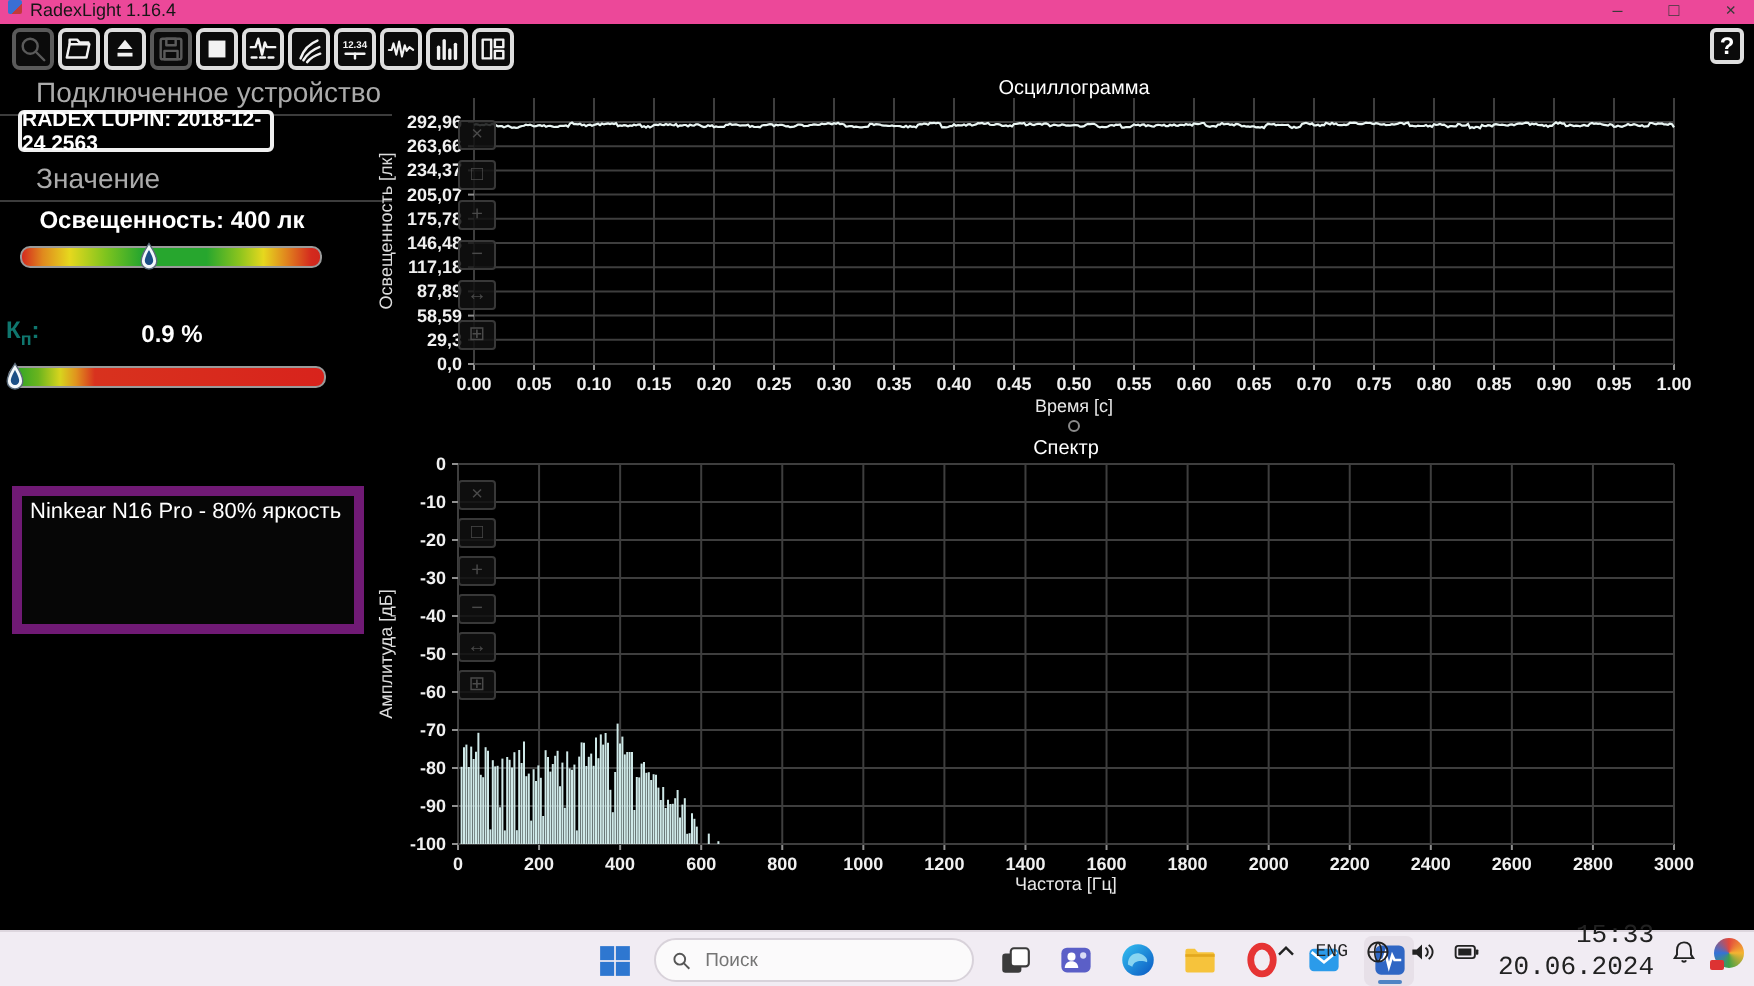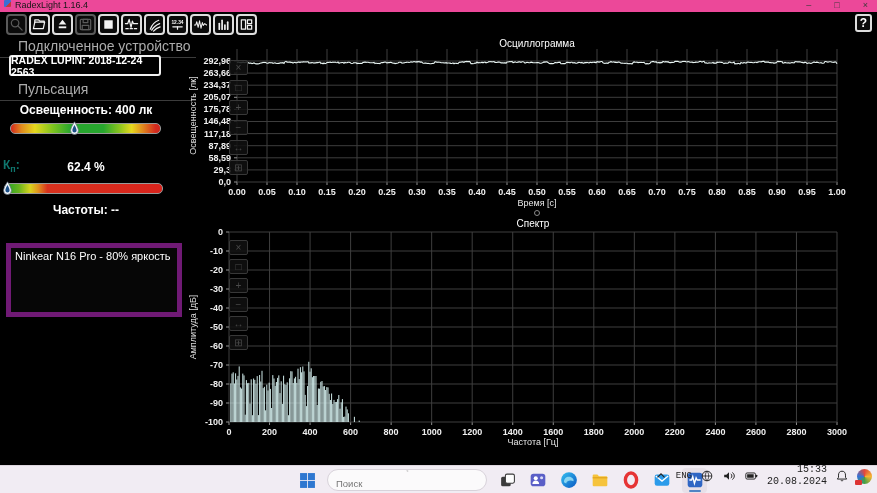--- a/index.html
+++ b/index.html
@@ -17,21 +17,21 @@
   .toolbar{position:absolute;left:6px;top:14px;display:flex;gap:2px;}
   .tbtn{width:21px;height:21px;border:2px solid #dedede;border-radius:4px;background:#0b0b0b;
         display:flex;align-items:center;justify-content:center;color:#f2f2f2;box-sizing:border-box;}
   .tbtn.dis{border-color:#5a5a5a;color:#5a5a5a;}
   .help-btn{position:absolute;right:5px;top:14px;width:17px;height:18px;border:2px solid #dedede;
             border-radius:3px;background:#0b0b0b;color:#fff;font-weight:bold;font-size:12px;
             display:flex;align-items:center;justify-content:center;box-sizing:border-box;}
   
   .sec{position:absolute;left:0;width:178px;color:#ababab;font-size:14px;
        padding:0 0 3px 18px;border-bottom:1px solid #3c3c3c;}
-  .device-btn{position:absolute;left:9px;top:55px;width:152px;height:21px;border:2px solid #f0f0f0;
+  .device-btn{position:absolute;left:9px;top:55px;width:128px;height:21px;border:2px solid #f0f0f0;
               border-radius:3px;background:#000;color:#fff;font-size:10.5px;font-weight:bold;
               display:flex;align-items:center;justify-content:center;box-sizing:border-box;}
   .bigval{position:absolute;left:0;width:172px;text-align:center;color:#fff;font-weight:bold;font-size:12px;}
   .slider{position:absolute;height:11px;border:1px solid #9a9a9a;border-radius:5px;box-sizing:border-box;}
   .s1{left:10px;top:123px;width:151px;
       background:linear-gradient(90deg,#d42a1e 0%,#e08a1e 7%,#e6d81e 16%,#7fc41e 28%,#27a62e 40%,
                  #27a62e 62%,#8cc41e 73%,#e6d81e 81%,#e0821e 89%,#d42a1e 97%,#cf261c 100%);}
   .s2{left:4px;top:183px;width:159px;
       background:linear-gradient(90deg,#1ea028 0%,#6ab41e 9%,#d8d41e 16%,#e0941e 21%,#d8321e 27%,#d8231c 100%);}
   .marker{position:absolute;top:-3px;width:11px;height:15px;transform:translateX(-5px);}
@@ -45,31 +45,31 @@
   #osc{top:38px;} #spec{top:214px;}
   .overlay-btns{position:absolute;display:flex;flex-direction:column;}
   #osc-ov{left:229px;top:60px;gap:5px;} #spec-ov{left:229px;top:240px;gap:4px;}
   .ovb{width:19px;height:15px;border:1px solid #383838;background:rgba(16,16,16,.85);color:#4a4a4a;
        font-size:10px;line-height:13px;text-align:center;border-radius:2px;box-sizing:border-box;}
   
   .taskbar{position:absolute;left:0;top:465px;width:877px;height:28px;background:#f1ecf3;
            border-top:1px solid #ddd6de;box-sizing:border-box;}
   .tb-center{position:absolute;left:296px;top:0;height:28px;display:flex;align-items:center;gap:9px;}
   .search{display:flex;align-items:center;gap:5px;width:142px;height:20px;background:#fbfafb;
-          border:1px solid #d8d2da;border-radius:11px;padding:0 8px;flex-direction:column;}
+          border:1px solid #d8d2da;border-radius:11px;padding:0 8px;}
   .search input{border:none;background:transparent;outline:none;width:100%;font-size:9.5px;
                 color:#444;font-family:"Liberation Sans",sans-serif;}
   .tb-ico{width:22px;height:22px;display:flex;align-items:center;justify-content:center;}
   .active-tile{position:relative;width:25px;height:25px;background:#e7e0e8;border-radius:4px;
                display:flex;align-items:center;justify-content:center;}
   .active-underline{position:absolute;bottom:1px;left:50%;transform:translateX(-50%);
                     width:12px;height:2px;background:#4f84c4;border-radius:1px;}
   .tray{position:absolute;right:5px;top:0;height:20px;display:flex;align-items:center;gap:8px;
         font-size:9px;color:#222;font-family:Liberation Mono, monospace;}
-  .clock{text-align:right;line-height:1.2;font-size:10px;color:#222;}
+  .clock{text-align:right;line-height:1.2;font-size:13px;color:#222;}
   .widget-circle{width:15px;height:15px;border-radius:50%;position:relative;
       background:conic-gradient(#e2483d,#f5b431,#43a047,#3472d8,#e2483d);}
   .widget-badge{position:absolute;left:-2px;bottom:-1px;width:7px;height:5px;background:#d33;border-radius:1px;}
 </style>
 </head>
 <body>
 
 <div class="screen">
 
   <div class="titlebar">
@@ -154,38 +154,37 @@
           <rect x="9" y="3" width="4.5" height="4"></rect>
           <rect x="9" y="9" width="4.5" height="4"></rect>
         </svg>
       </div>
     </div>
   <div class="help-btn">?</div>
 
   <div class="sec" style="top:38px">Подключенное устройство</div>
   <div class="device-btn">RADEX LUPIN: 2018-12-24 2563</div>
 
-  <div class="sec" style="top:81px">Пульсация</div>
+  <div class="sec" style="top:81px">Значение</div>
   <div class="bigval" style="top:103px">Освещенность: 400 лк</div>
   <div class="slider s1">
     <svg class="marker" viewBox="0 0 11 15" style="left: 42%;">
       <path d="M5.5 0.8 C5.5 0.8 1.6 6.6 1.6 9.6 A3.9 3.9 0 0 0 9.4 9.6 C9.4 6.6 5.5 0.8 5.5 0.8 Z" fill="#f4f8fb" stroke="#5a6a7a" stroke-width="0.7"></path>
       <path d="M5.5 4 C5.5 4 3.4 7.5 3.4 9.4 A2.1 2.1 0 0 0 7.6 9.4 C7.6 7.5 5.5 4 5.5 4 Z" fill="#1c4f86"></path>
     </svg>
   </div>
 
   <div class="kp-label"><span>К</span><sub>п</sub><span>:</span></div>
-  <div class="bigval" style="top:160px">62.4 %</div>
+  <div class="bigval" style="top:160px">0.9 %</div>
   <div class="slider s2">
     <svg class="marker" viewBox="0 0 11 15" style="left: 1.5%;">
       <path d="M5.5 0.8 C5.5 0.8 1.6 6.6 1.6 9.6 A3.9 3.9 0 0 0 9.4 9.6 C9.4 6.6 5.5 0.8 5.5 0.8 Z" fill="#f4f8fb" stroke="#5a6a7a" stroke-width="0.7"></path>
       <path d="M5.5 4 C5.5 4 3.4 7.5 3.4 9.4 A2.1 2.1 0 0 0 7.6 9.4 C7.6 7.5 5.5 4 5.5 4 Z" fill="#1c4f86"></path>
     </svg>
   </div>
-  <div class="bigval" style="top:203px">Частоты: --</div>
 
   <textarea class="comment" spellcheck="false" style="">Ninkear N16 Pro - 80% яркость</textarea>
 
   <svg class="chart-svg" id="osc" width="692" height="178">
       <g>
         <line x1="52" y1="11" x2="52" y2="144" stroke="#3e3e3e" stroke-width="1"></line>
         <line x1="52" y1="144" x2="52" y2="147" stroke="#909090" stroke-width="1"></line>
         <line x1="82" y1="11" x2="82" y2="144" stroke="#3e3e3e" stroke-width="1"></line>
         <line x1="82" y1="144" x2="82" y2="147" stroke="#909090" stroke-width="1"></line>
         <line x1="112" y1="11" x2="112" y2="144" stroke="#3e3e3e" stroke-width="1"></line>
@@ -582,21 +581,21 @@
         <path d="M2.5 6.5 h2.5 l3 -2.8 v8.6 l-3 -2.8 h-2.5 Z" fill="#222"></path>
         <path d="M10 5.5 c1.8 1.2 1.8 3.8 0 5 M11.8 4 c3 2 3 6 0 8" stroke="#222" fill="none" stroke-width="1.1"></path>
       </svg>
       <svg width="15" height="14" viewBox="0 0 16 16">
         <rect x="1.5" y="4.5" width="11" height="7" rx="1.5" stroke="#222" fill="none" stroke-width="1.1"></rect>
         <rect x="3" y="6" width="7.5" height="4" fill="#222"></rect>
         <rect x="13" y="6.5" width="1.5" height="3" rx="0.5" fill="#222"></rect>
       </svg>
       <span class="clock">
         <span>15:33</span><br>
-        <span>20.08.2024</span>
+        <span>20.06.2024</span>
       </span>
       <svg width="14" height="14" viewBox="0 0 16 16">
         <path d="M8 2.5 c2.8 0 4 2 4 4.5 v2.5 l1.3 2 H2.7 L4 9.5 V7 c0 -2.5 1.2 -4.5 4 -4.5 Z" stroke="#222" fill="none" stroke-width="1.1"></path>
         <path d="M6.8 12.8 a1.3 1.3 0 0 0 2.4 0" stroke="#222" fill="none" stroke-width="1.1"></path>
       </svg>
       <span class="widget-circle">
         <span class="widget-badge"></span>
       </span>
     </div>
   </div>

